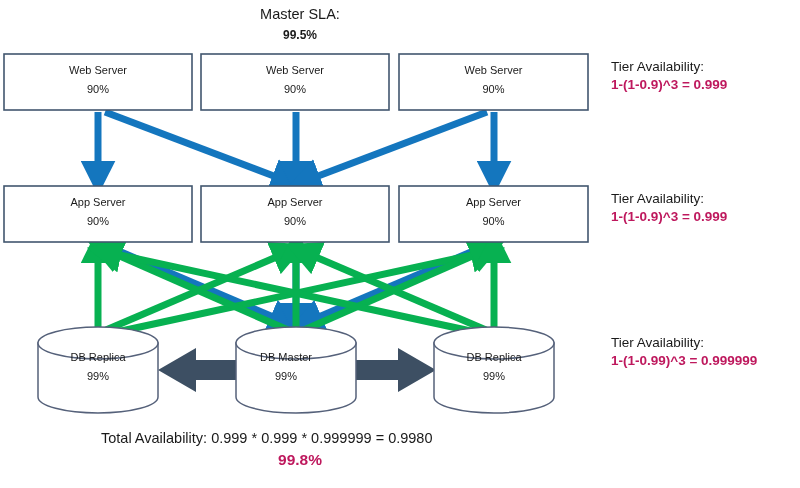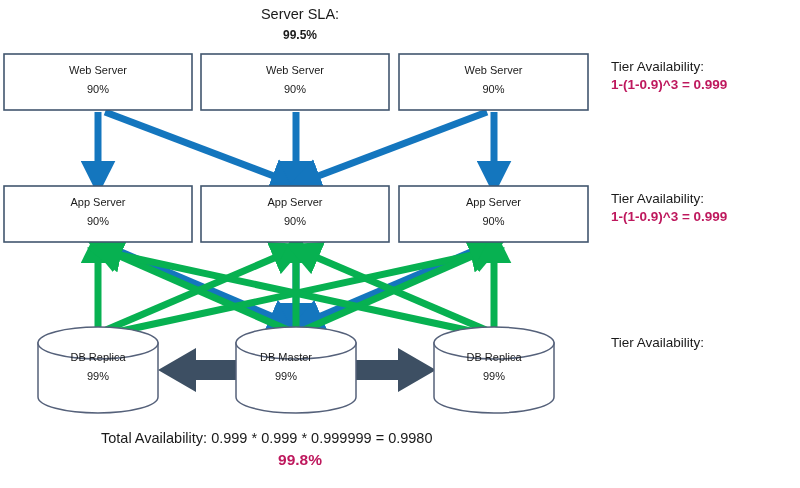--- a/index.html
+++ b/index.html
@@ -152,21 +152,21 @@
 
       <g>
         <path d="M434,343 L434,397 A60,16 0 0 0 554,397 L554,343 Z"></path>
         <ellipse cx="494" cy="343" rx="60" ry="16"></ellipse>
       </g>
     </g>
   </svg>
 
   <div class="text-layer">
 
-    <div class="txt sla-title" style="left:205px; top:5px; width:190px;">Server SLA:</div>
+    <div class="txt sla-title" style="left:205px; top:5px; width:190px;">Master SLA:</div>
     <div class="txt sla-value" style="left:205px; top:25px; width:190px;">99.5%</div>
 
     <div class="txt node-label" style="left:4px; top:61px; width:188px;">
       <div>Web Server</div>
       <div>90%</div>
     </div>
     <div class="txt node-label" style="left:201px; top:61px; width:188px;">
       <div>Web Server</div>
       <div>90%</div>
     </div>
@@ -206,19 +206,20 @@
       <div class="tier-formula">1-(1-0.9)^3 = 0.999</div>
     </div>
 
     <div class="txt" style="left:611px; top:190px;">
       <div class="tier-title">Tier Availability:</div>
       <div class="tier-formula">1-(1-0.9)^3 = 0.999</div>
     </div>
 
     <div class="txt" style="left:611px; top:334px;">
       <div class="tier-title">Tier Availability:</div>
+      <div class="tier-formula">1-(1-0.99)^3 = 0.999999</div>
     </div>
 
     <div class="txt total-line" style="left:101px; top:428px;">Total Availability: 0.999 * 0.999 * 0.999999 = 0.9980</div>
     <div class="txt total-pct" style="left:205px; top:450px; width:190px; color:#be185d;">99.8%</div>
   </div>
 
 </div>
 
 </body></html>

